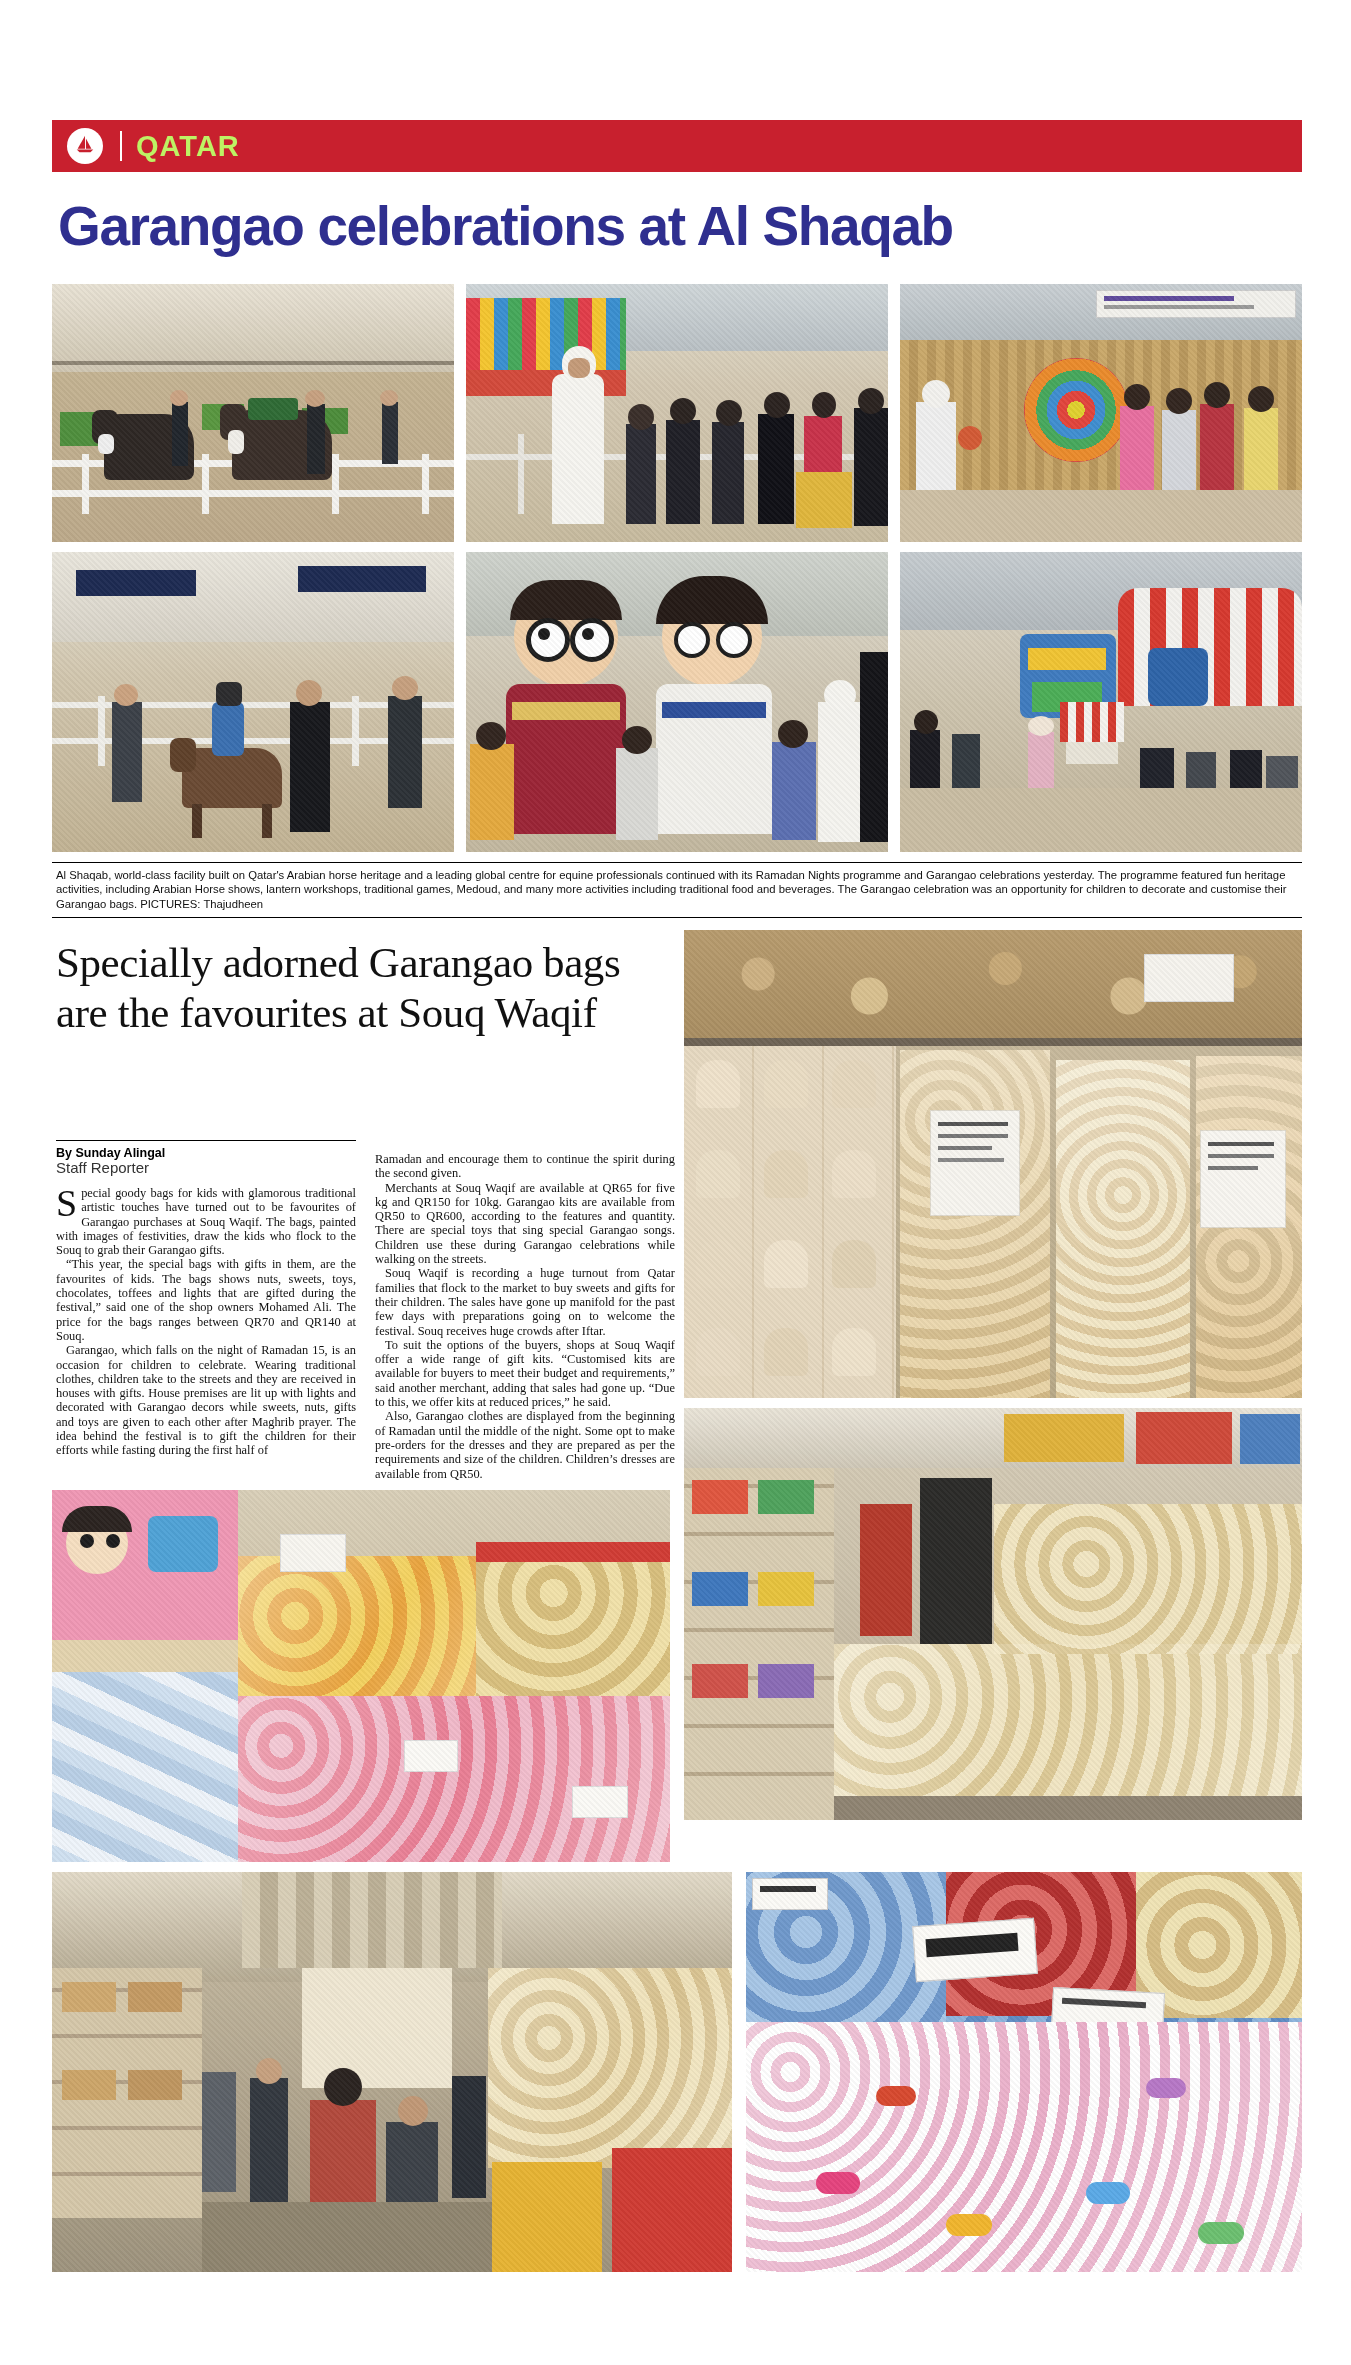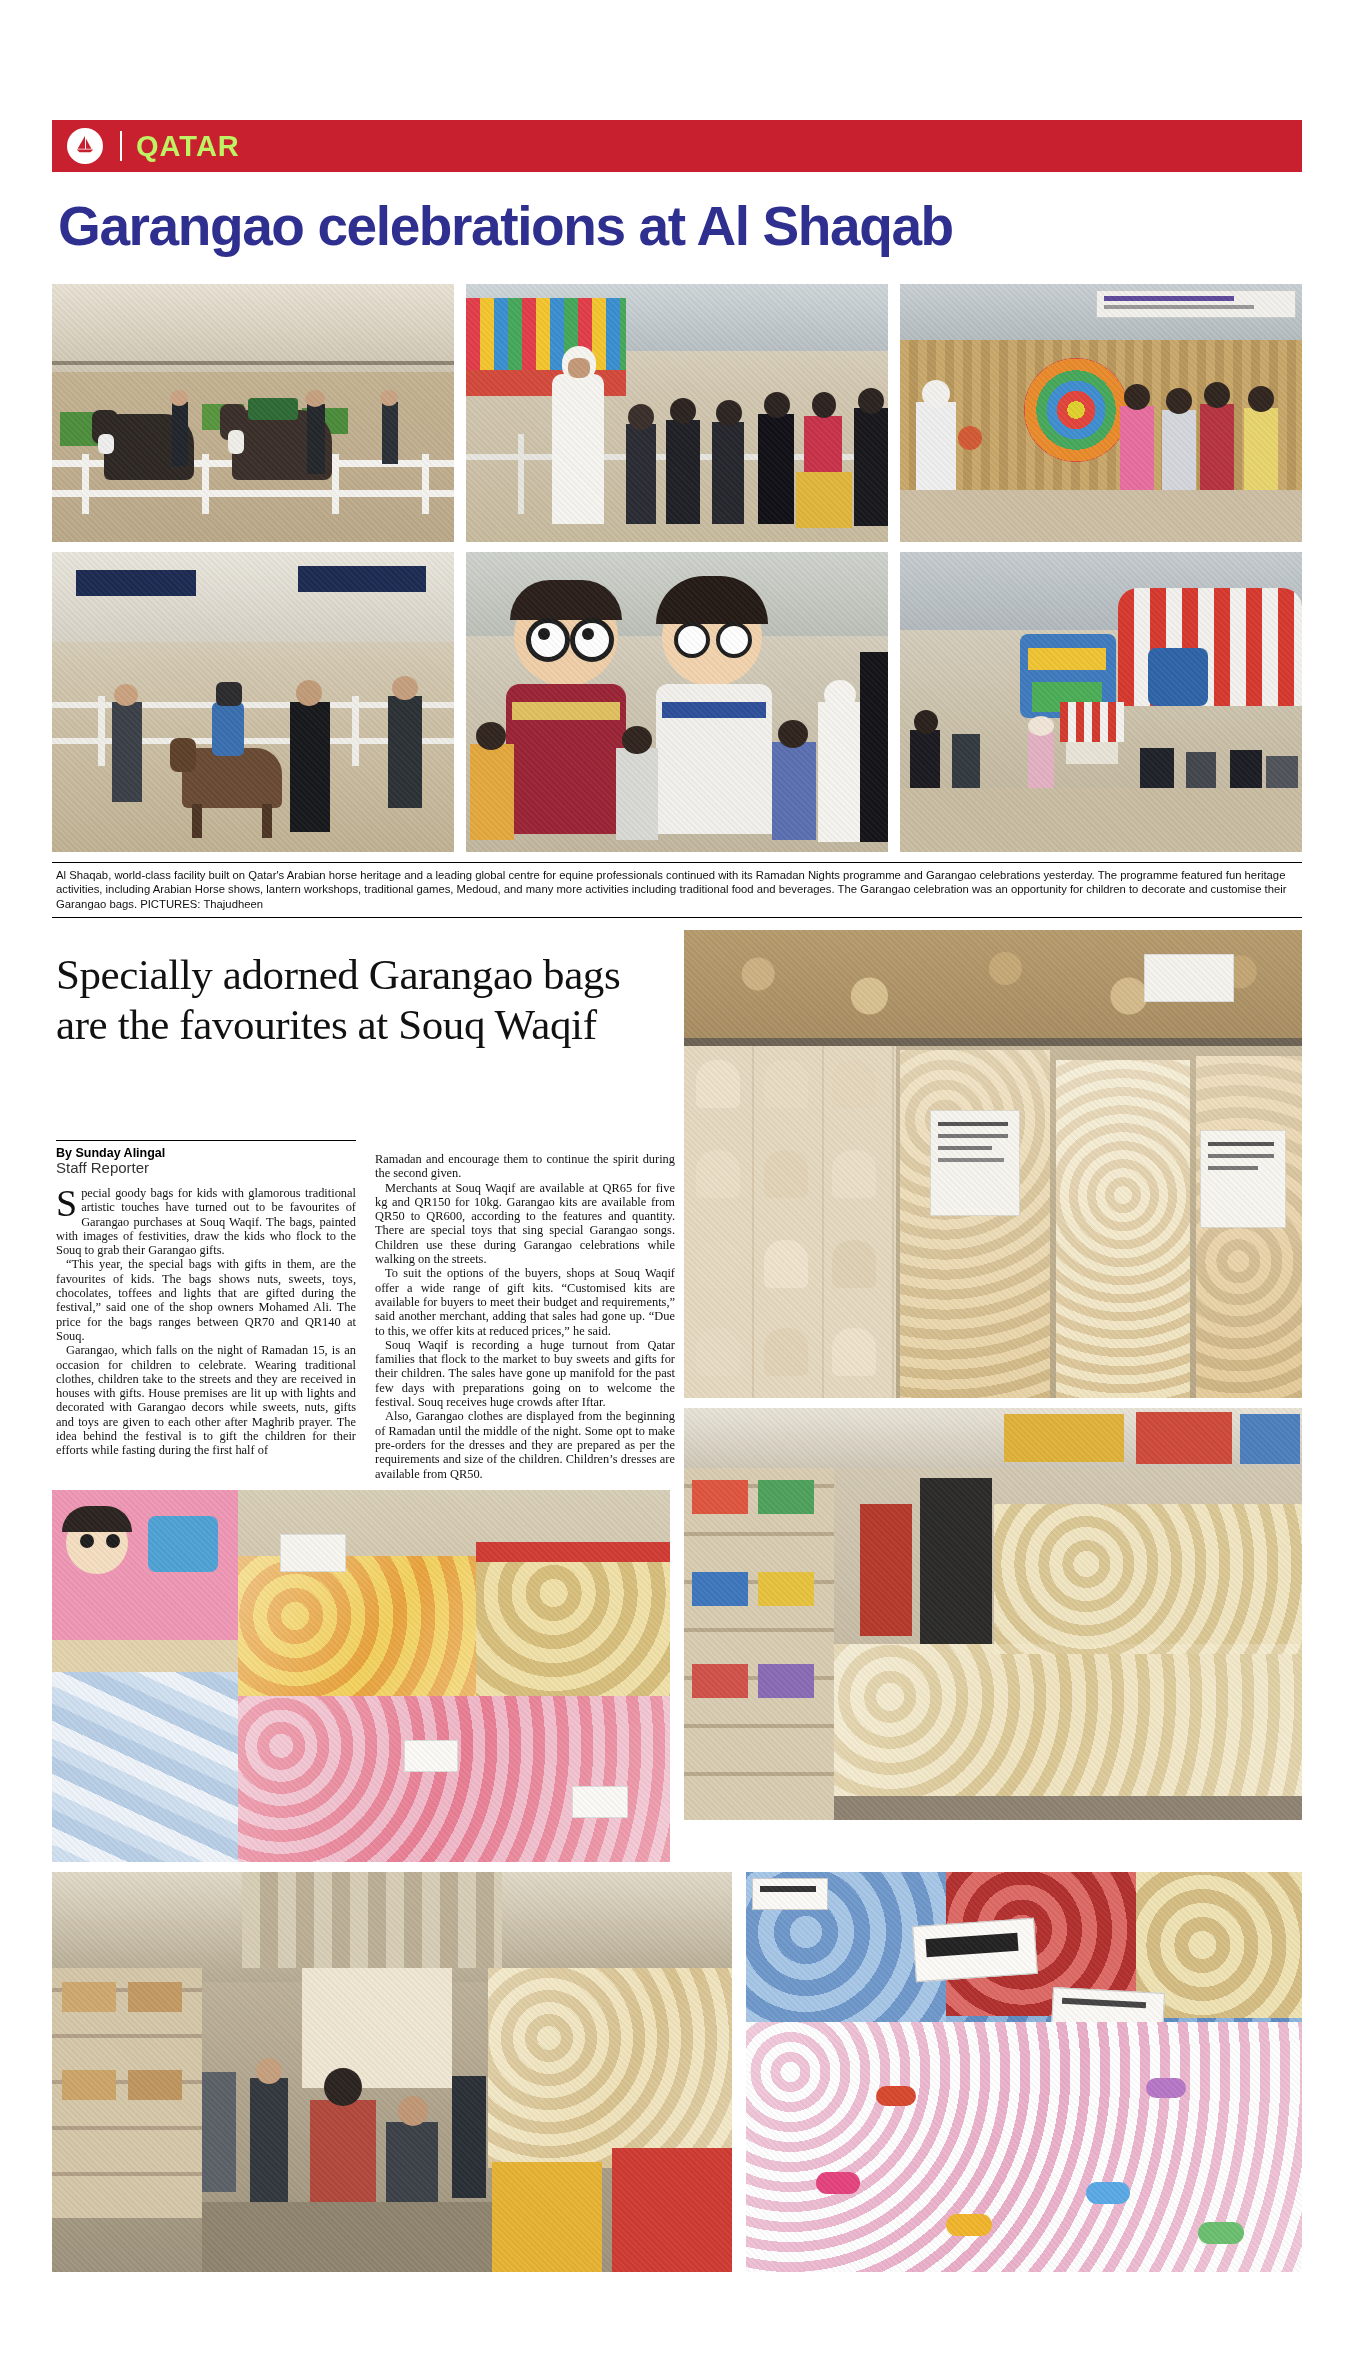--- a/index.html
+++ b/index.html
@@ -153,21 +153,20 @@
   .sub-headline {
     position: absolute;
     left: 56px;
     top: 938px;
     width: 620px;
     font-family: "Liberation Serif", serif;
     font-size: 43px;
     line-height: 50px;
     color: #111;
     letter-spacing: -0.4px;
-    margin-top: 12px;
   }
   .byline {
     position: absolute;
     left: 56px;
     top: 1140px;
     width: 300px;
     border-top: 1px solid #000;
     padding-top: 5px;
   }
   .byline .name {
@@ -444,22 +443,22 @@
     <p class="first">
       <span class="dropcap">S</span><span>pecial goody bags for kids with glamorous traditional artistic touches have turned out to be favourites of Garangao purchases at Souq Waqif. The bags, painted with images of festivities, draw the kids who flock to the Souq to grab their Garangao gifts.</span>
     </p>
     <p>“This year, the special bags with gifts in them, are the favourites of kids. The bags shows nuts, sweets, toys, chocolates, toffees and lights that are gifted during the festival,” said one of the shop owners Mohamed Ali. The price for the bags ranges between QR70 and QR140 at Souq.</p>
     <p>Garangao, which falls on the night of Ramadan 15, is an occasion for children to celebrate. Wearing traditional clothes, children take to the streets and they are received in houses with gifts. House premises are lit up with lights and decorated with Garangao decors while sweets, nuts, gifts and toys are given to each other after Maghrib prayer. The idea behind the festival is to gift the children for their efforts while fasting during the first half of</p>
   </div>
 
   <div class="col col-2">
     <p class="first">Ramadan and encourage them to continue the spirit during the second given.</p>
     <p>Merchants at Souq Waqif are available at QR65 for five kg and QR150 for 10kg. Garangao kits are available from QR50 to QR600, according to the features and quantity. There are special toys that sing special Garangao songs. Children use these during Garangao celebrations while walking on the streets.</p>
+    <p>Souq Waqif is recording a huge turnout from Qatar families that flock to the market to buy sweets and gifts for their children. The sales have gone up manifold for the past few days with preparations going on to welcome the festival. Souq receives huge crowds after Iftar.</p>
     <p>To suit the options of the buyers, shops at Souq Waqif offer a wide range of gift kits. “Customised kits are available for buyers to meet their budget and requirements,” said another merchant, adding that sales had gone up. “Due to this, we offer kits at reduced prices,” he said.</p>
-    <p>Souq Waqif is recording a huge turnout from Qatar families that flock to the market to buy sweets and gifts for their children. The sales have gone up manifold for the past few days with preparations going on to welcome the festival. Souq receives huge crowds after Iftar.</p>
     <p>Also, Garangao clothes are displayed from the beginning of Ramadan until the middle of the night. Some opt to make pre-orders for the dresses and they are prepared as per the requirements and size of the children. Children’s dresses are available from QR50.</p>
   </div>
 
   <div class="photo" style="left:684px; top:930px; width:618px; height:468px;">
     <div class="ph-inner grain" style="background:linear-gradient(#cbbda2,#b8a988);">
 
       <div style="position:absolute;left:0;top:0;width:100%;height:110px;background:
         radial-gradient(circle at 12% 40%, #cdb183 0 16px, transparent 17px),
         radial-gradient(circle at 30% 60%, #d8c08f 0 18px, transparent 19px),
         radial-gradient(circle at 52% 35%, #c7a977 0 16px, transparent 17px),

